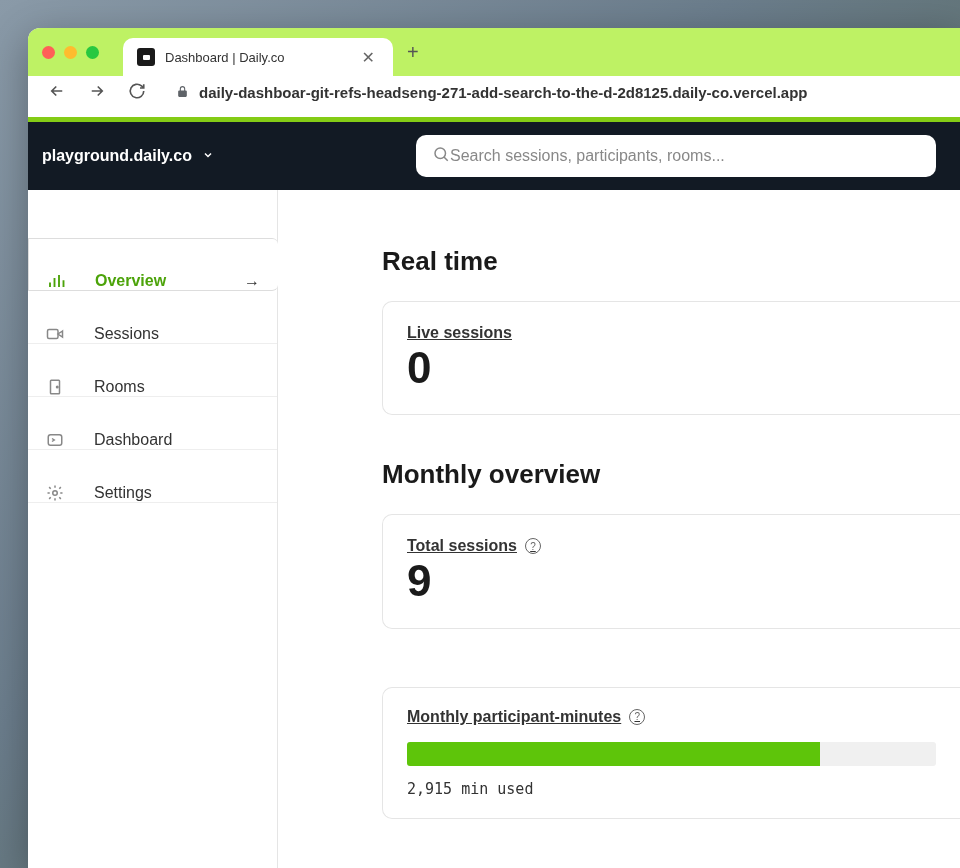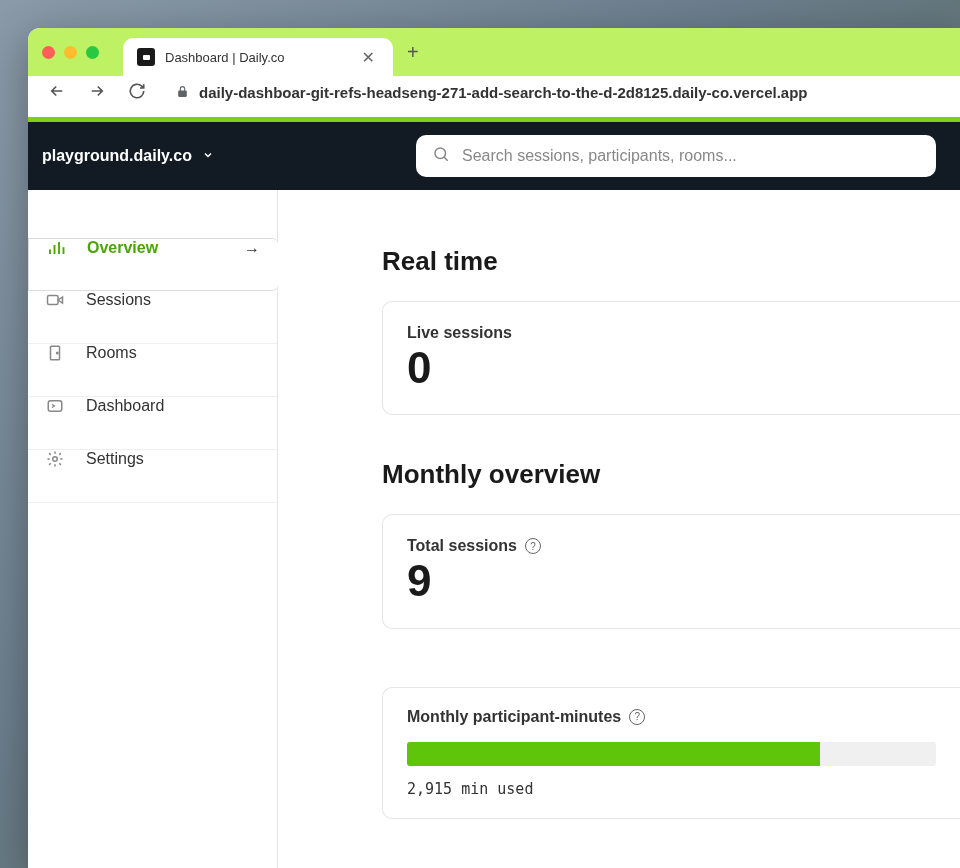--- a/index.html
+++ b/index.html
@@ -126,41 +126,40 @@
       margin-left: auto;
       margin-right: 10px;
     }
     .search-box {
       background: #fff;
       height: 42px;
       border-radius: 10px;
       display: flex;
       align-items: center;
       padding: 0 16px;
-      gap: 12px;
     }
     .search-icon { color: #888; }
     .search-input {
       border: none; outline: none; flex: 1;
       font-size: 16px; color: #333;
     }
     .search-input::placeholder { color: #888; }
     
     .app-body { flex: 1; display: flex; background: #fff; }
     .sidebar {
       width: 250px;
       border-right: 1px solid #e5e5e5;
       padding-top: 48px;
     }
     .sidebar-item {
       height: 53px;
       display: flex;
-      align-items: flex-start;
+      align-items: flex-end;
       padding: 0 18px;
-      gap: 20px;
+      gap: 28px;
       cursor: pointer;
       border-bottom: 1px solid #eee;
       color: #333;
       font-size: 16px;
     }
     .sidebar-item:first-child { border-top: 1px solid #eee; }
     .sidebar-item.active {
       color: #4ca30a;
       font-weight: 600;
       border: 1px solid #ddd;
@@ -193,20 +192,21 @@
       border-right: none;
       border-radius: 10px 0 0 10px;
     }
     .card-label {
       font-size: 16px;
       font-weight: 600;
       color: #333;
       display: flex;
       align-items: center;
       gap: 8px;
+      text-decoration: underline;
     }
     .card-value {
       font-size: 44px;
       font-weight: 800;
       color: #1a1a1a;
       margin-top: 2px;
       line-height: 1.1;
     }
     .info-icon {
       width: 16px; height: 16px;

